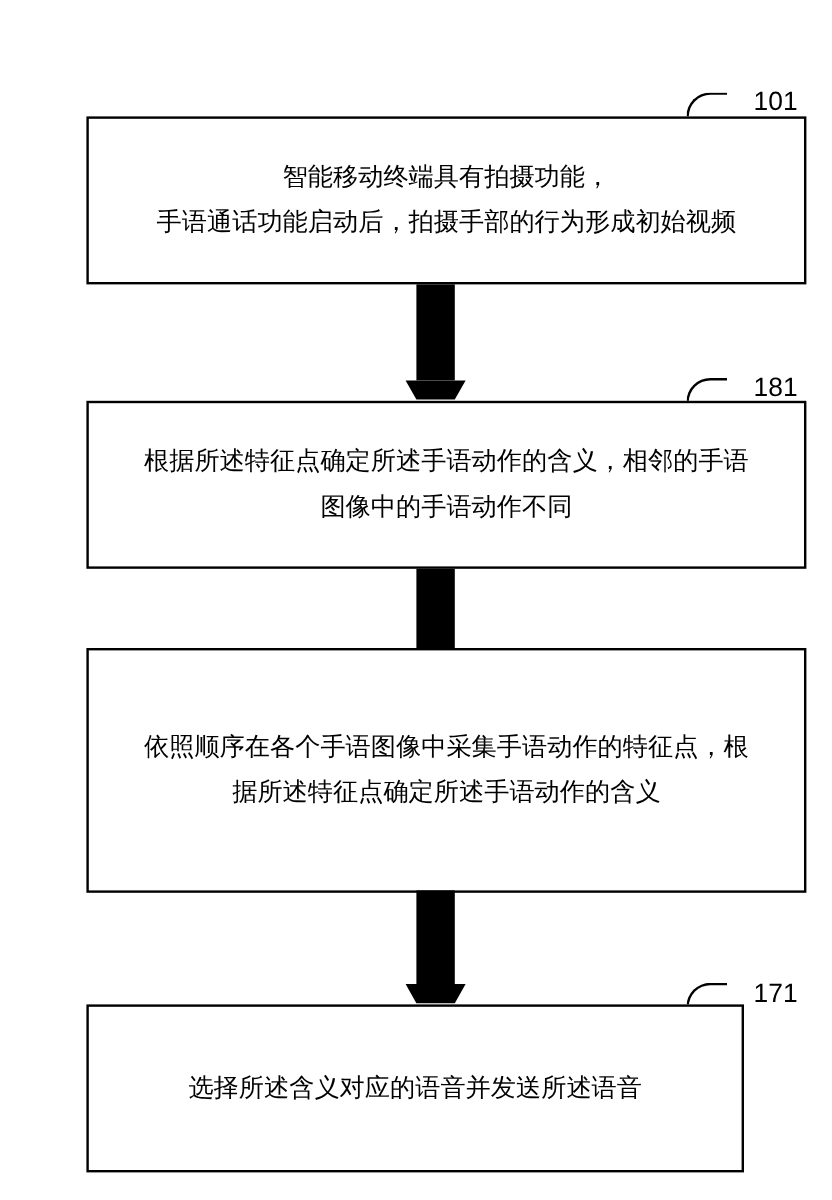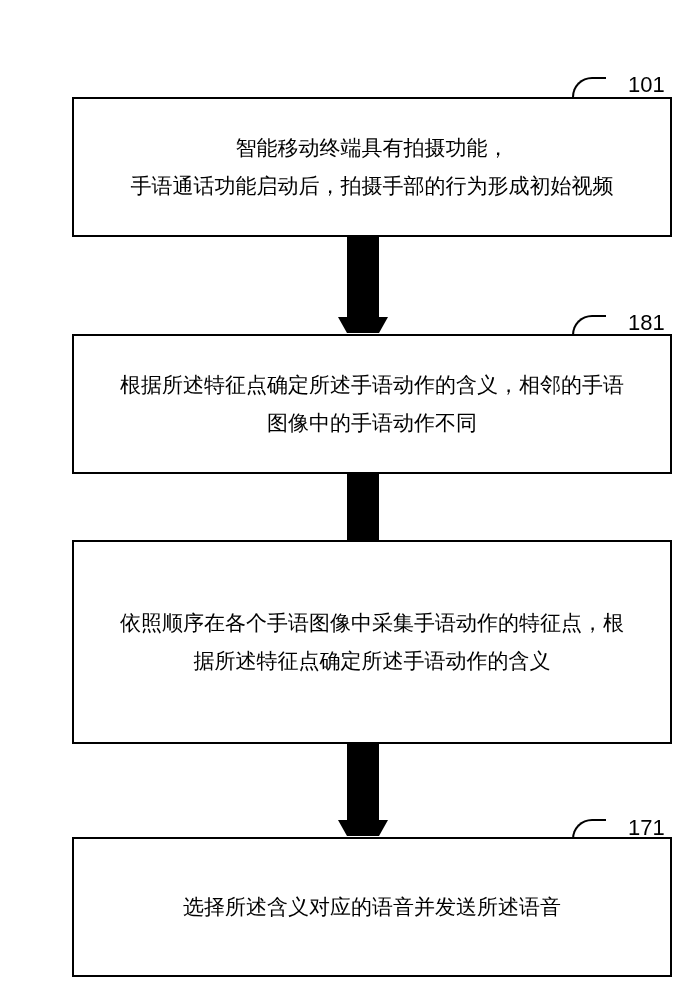--- a/index.html
+++ b/index.html
@@ -54,21 +54,21 @@
       height: 0;
       border-left: 9px solid transparent;
       border-right: 9px solid transparent;
       border-top: 16px solid #000;
       left: 50%;
       transform: translateX(-50%);
     }
     #box1 { left: 40px; top: 65px; width: 600px; height: 140px; }
     #box2 { left: 40px; top: 302px; width: 600px; height: 140px; }
     #box3 { left: 40px; top: 508px; width: 600px; height: 204px; }
-    #box4 { left: 40px; top: 805px; width: 600px; height: 140px; }
+    #box4 { left: 40px; top: 805px; width: 548px; height: 140px; }
 
     #label1 { left: 580px; top: 24px; }
     #label2 { left: 580px; top: 262px; }
     #label3 { left: 580px; top: 500px; }
     #label4 { left: 580px; top: 767px; }
 
     #conn1 { left: 540px; top: 45px; width: 30px; height: 20px; }
     #conn2 { left: 540px; top: 283px; width: 30px; height: 19px; }
     #conn3 { left: 540px; top: 521px; width: 30px; height: 19px; }
     #conn4 { left: 540px; top: 787px; width: 30px; height: 18px; }

